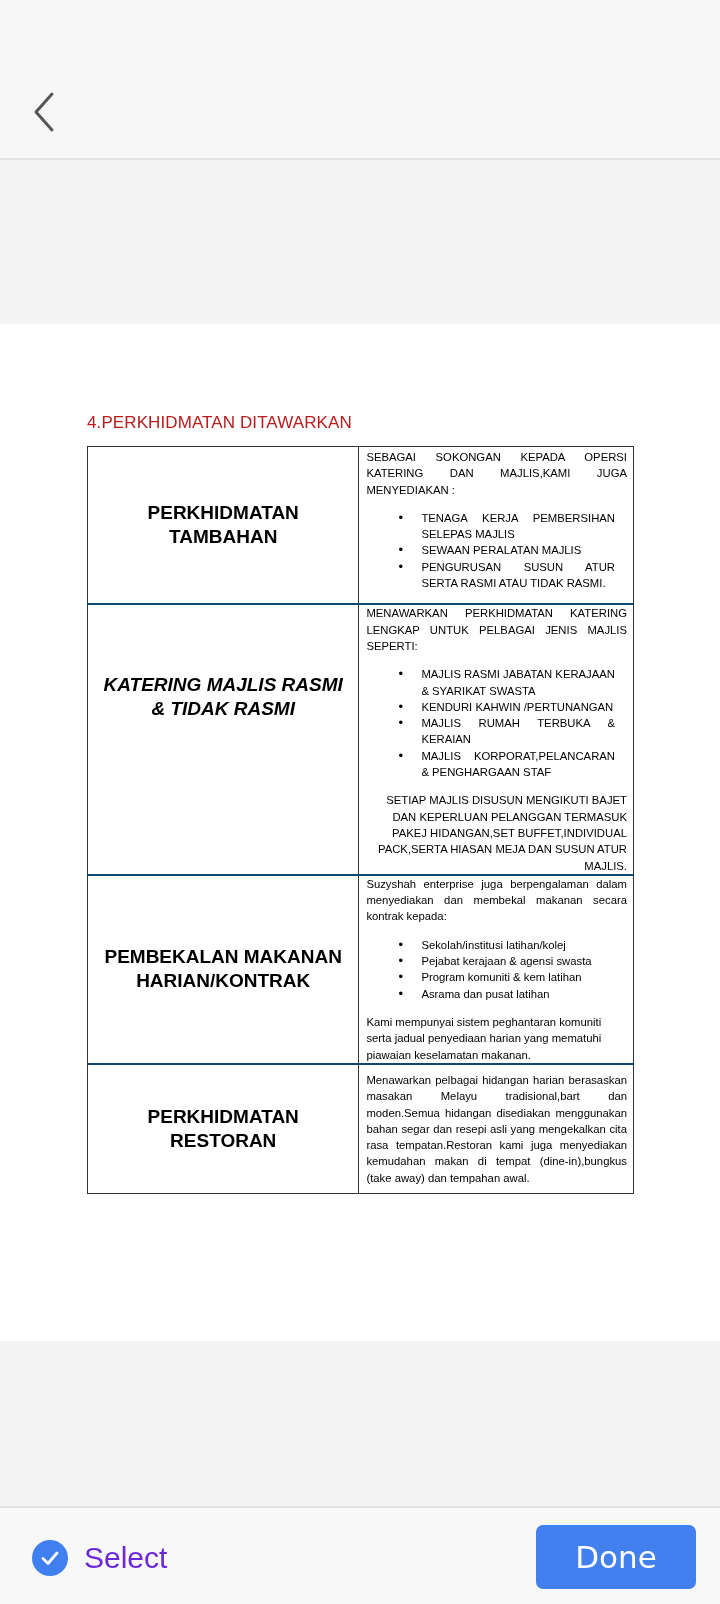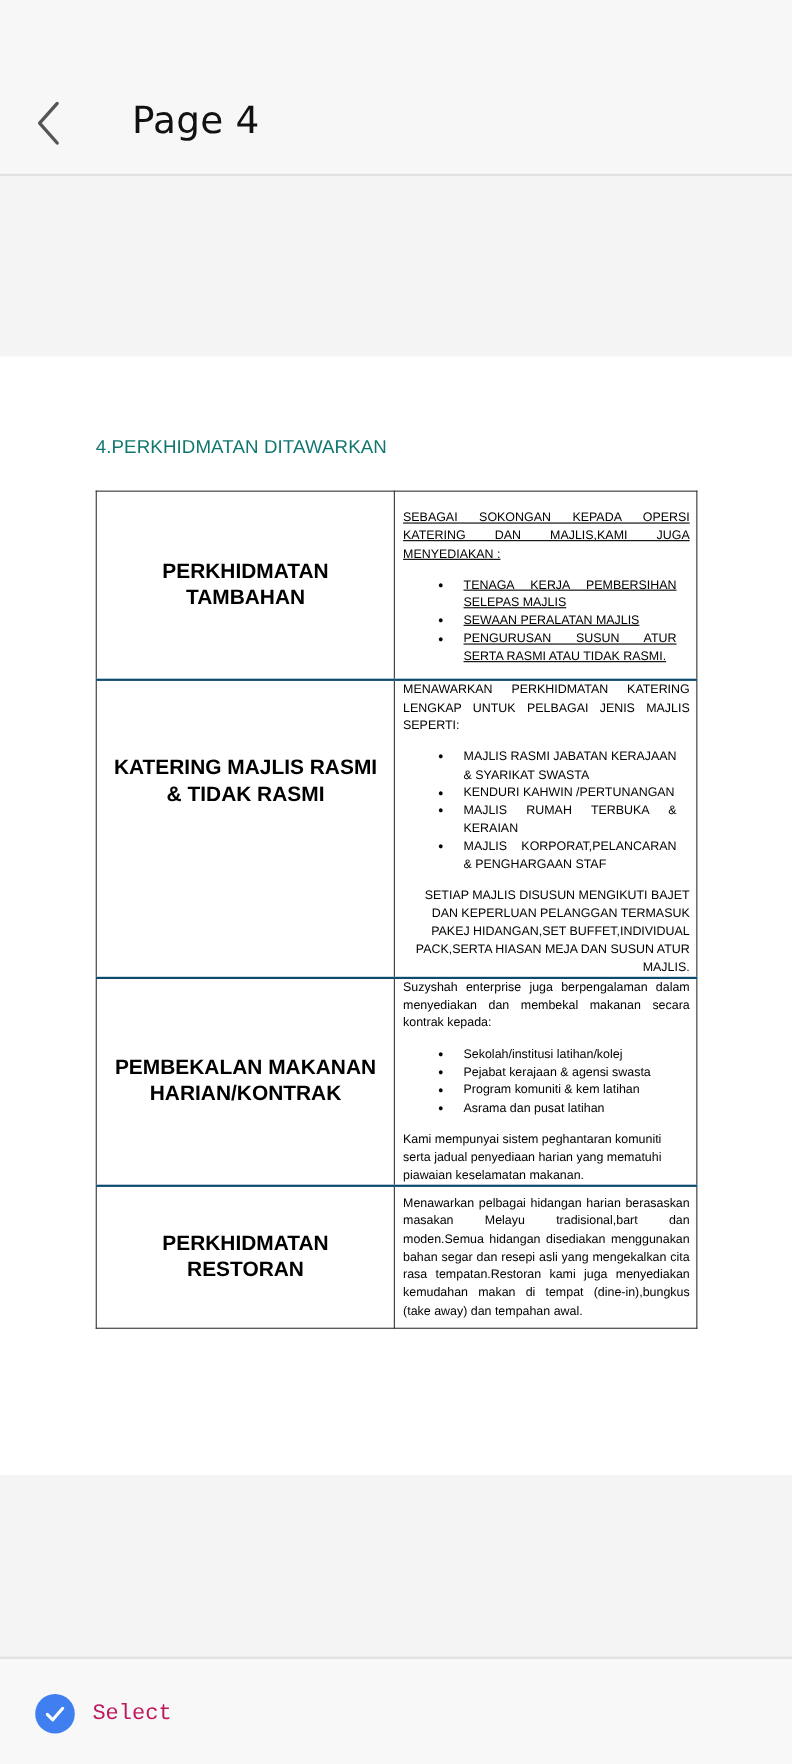--- a/index.html
+++ b/index.html
@@ -6,67 +6,66 @@
   html, body { width: 720px; height: 1604px; overflow: hidden; }
   body { background: #f4f4f4; font-family: "Liberation Sans", sans-serif; position: relative; }
 
   .topbar { position: absolute; left: 0; top: 0; width: 720px; height: 160px; background: #f7f7f7; border-bottom: 2px solid #e2e2e2; }
   .back-btn { position: absolute; left: 28px; top: 88px; width: 40px; height: 48px; cursor: pointer; }
   .back-btn svg { width: 40px; height: 48px; }
   .page-title { position: absolute; left: 120px; top: 90px; font-size: 34px; color: #111; font-family: "DejaVu Sans", sans-serif; letter-spacing: 0.2px; }
 
   .page { position: absolute; left: 0; top: 324px; width: 720px; height: 1017px; background: #ffffff; }
 
-  .doc-heading { position: absolute; left: 87px; top: 73px; font-size: 17px; color: #0f766e; font-family: "Liberation Sans", sans-serif; letter-spacing: 0.1px; }
+  .doc-heading { position: absolute; left: 87px; top: 89px; font-size: 17px; color: #b91c1c; font-family: "Liberation Sans", sans-serif; letter-spacing: 0.1px; }
 
   table.svc { position: absolute; left: 87px; top: 122px; width: 547px; border-collapse: collapse; font-family: "Liberation Sans", sans-serif; }
   table.svc td { border: 1.5px solid #333; vertical-align: middle; }
   table.svc tr.sep-top td { border-top: 2px solid #0c4a6e; }
   td.label { width: 272px; text-align: center; font-weight: bold; font-size: 19px; color: #000; line-height: 24px; padding: 0 12px; }
   td.desc { width: 275px; font-size: 11.3px; color: #000; line-height: 16.3px; padding: 0 6px 0 7px; text-align: justify; vertical-align: top; }
   td.desc ul { list-style: none; margin: 12px; padding: 0; }
   td.desc li { position: relative; padding-left: 43px; }
   td.desc li::before { content: "\2022"; position: absolute; left: 20px; top: 0; font-size: 13px; }
 
   .bottombar { position: absolute; left: 0; top: 1506px; width: 720px; height: 98px; background: #f8f8f8; border-top: 2px solid #e0e0e0; }
   .select-btn { position: absolute; left: 32px; top: 30px; height: 40px; display: flex; align-items: center; cursor: pointer; }
   .check-icon { width: 36px; height: 36px; border-radius: 50%; background: #3f7ff0; display: flex; align-items: center; justify-content: center; }
-  .select-label { margin-left: 16px; font-size: 20px; color: #be185d; font-family: Liberation Mono, monospace; }
+  .select-label { margin-left: 16px; font-size: 30px; color: #6d28d9; font-family: Liberation Sans, sans-serif; }
   .done-btn { position: absolute; left: 536px; top: 17px; width: 160px; height: 64px; background: #4280f0; border-radius: 7px; color: #fff; font-size: 31px; display: flex; align-items: center; justify-content: center; font-family: "DejaVu Sans", sans-serif; cursor: pointer; }
 </style>
 </head>
 <body>
 
 <div class="topbar">
   <div class="back-btn">
     <svg viewBox="0 0 40 48">
       <polyline points="24,6 8,24 24,42" fill="none" stroke="#555" stroke-width="3" stroke-linecap="round" stroke-linejoin="round"></polyline>
     </svg>
   </div>
-  <div class="page-title">Page 4</div>
 </div>
 
 <div class="page">
   <div class="doc-heading">4.PERKHIDMATAN DITAWARKAN</div>
 
   <table class="svc">
     <tbody>
         <tr style="height:149px;">
       <td class="label">PERKHIDMATAN TAMBAHAN</td>
-      <td class="desc" style="padding-top:16px;text-decoration:underline;">
+      <td class="desc" style="padding-top:2px;">
         <div>SEBAGAI SOKONGAN KEPADA OPERSI KATERING DAN MAJLIS,KAMI JUGA MENYEDIAKAN :</div>
         <ul>
           <li>TENAGA KERJA PEMBERSIHAN SELEPAS MAJLIS</li>
           <li>SEWAAN PERALATAN MAJLIS</li>
           <li>PENGURUSAN SUSUN ATUR SERTA RASMI ATAU TIDAK RASMI.</li>
         </ul>
       </td>
     </tr>
     <tr class="sep-top" style="height:230px;">
-      <td class="label" style="vertical-align:top;padding-top:68px;">KATERING MAJLIS RASMI &amp; TIDAK RASMI</td>
+      <td class="label" style="vertical-align:top;padding-top:68px;font-style:italic;">KATERING MAJLIS RASMI &amp; TIDAK RASMI</td>
       <td class="desc">
         <div>MENAWARKAN PERKHIDMATAN KATERING LENGKAP UNTUK PELBAGAI JENIS MAJLIS SEPERTI:</div>
         <ul>
           <li>MAJLIS RASMI JABATAN KERAJAAN &amp; SYARIKAT SWASTA</li>
           <li>KENDURI KAHWIN /PERTUNANGAN</li>
           <li>MAJLIS RUMAH TERBUKA &amp; KERAIAN</li>
           <li>MAJLIS KORPORAT,PELANCARAN &amp; PENGHARGAAN STAF</li>
         </ul>
         <div style="text-align:right;">SETIAP MAJLIS DISUSUN MENGIKUTI BAJET DAN KEPERLUAN PELANGGAN TERMASUK PAKEJ HIDANGAN,SET BUFFET,INDIVIDUAL PACK,SERTA HIASAN MEJA DAN SUSUN ATUR MAJLIS.</div>
       </td>
@@ -96,13 +95,14 @@
 
 <div class="bottombar">
   <div class="select-btn">
     <span class="check-icon">
       <svg width="22" height="22" viewBox="0 0 22 22">
         <polyline points="4,11.5 9,16.5 18,6" fill="none" stroke="#fff" stroke-width="2.8" stroke-linecap="round" stroke-linejoin="round"></polyline>
       </svg>
     </span>
     <span class="select-label">Select</span>
   </div>
+  <div class="done-btn">Done</div>
 </div>
 
 </body></html>

